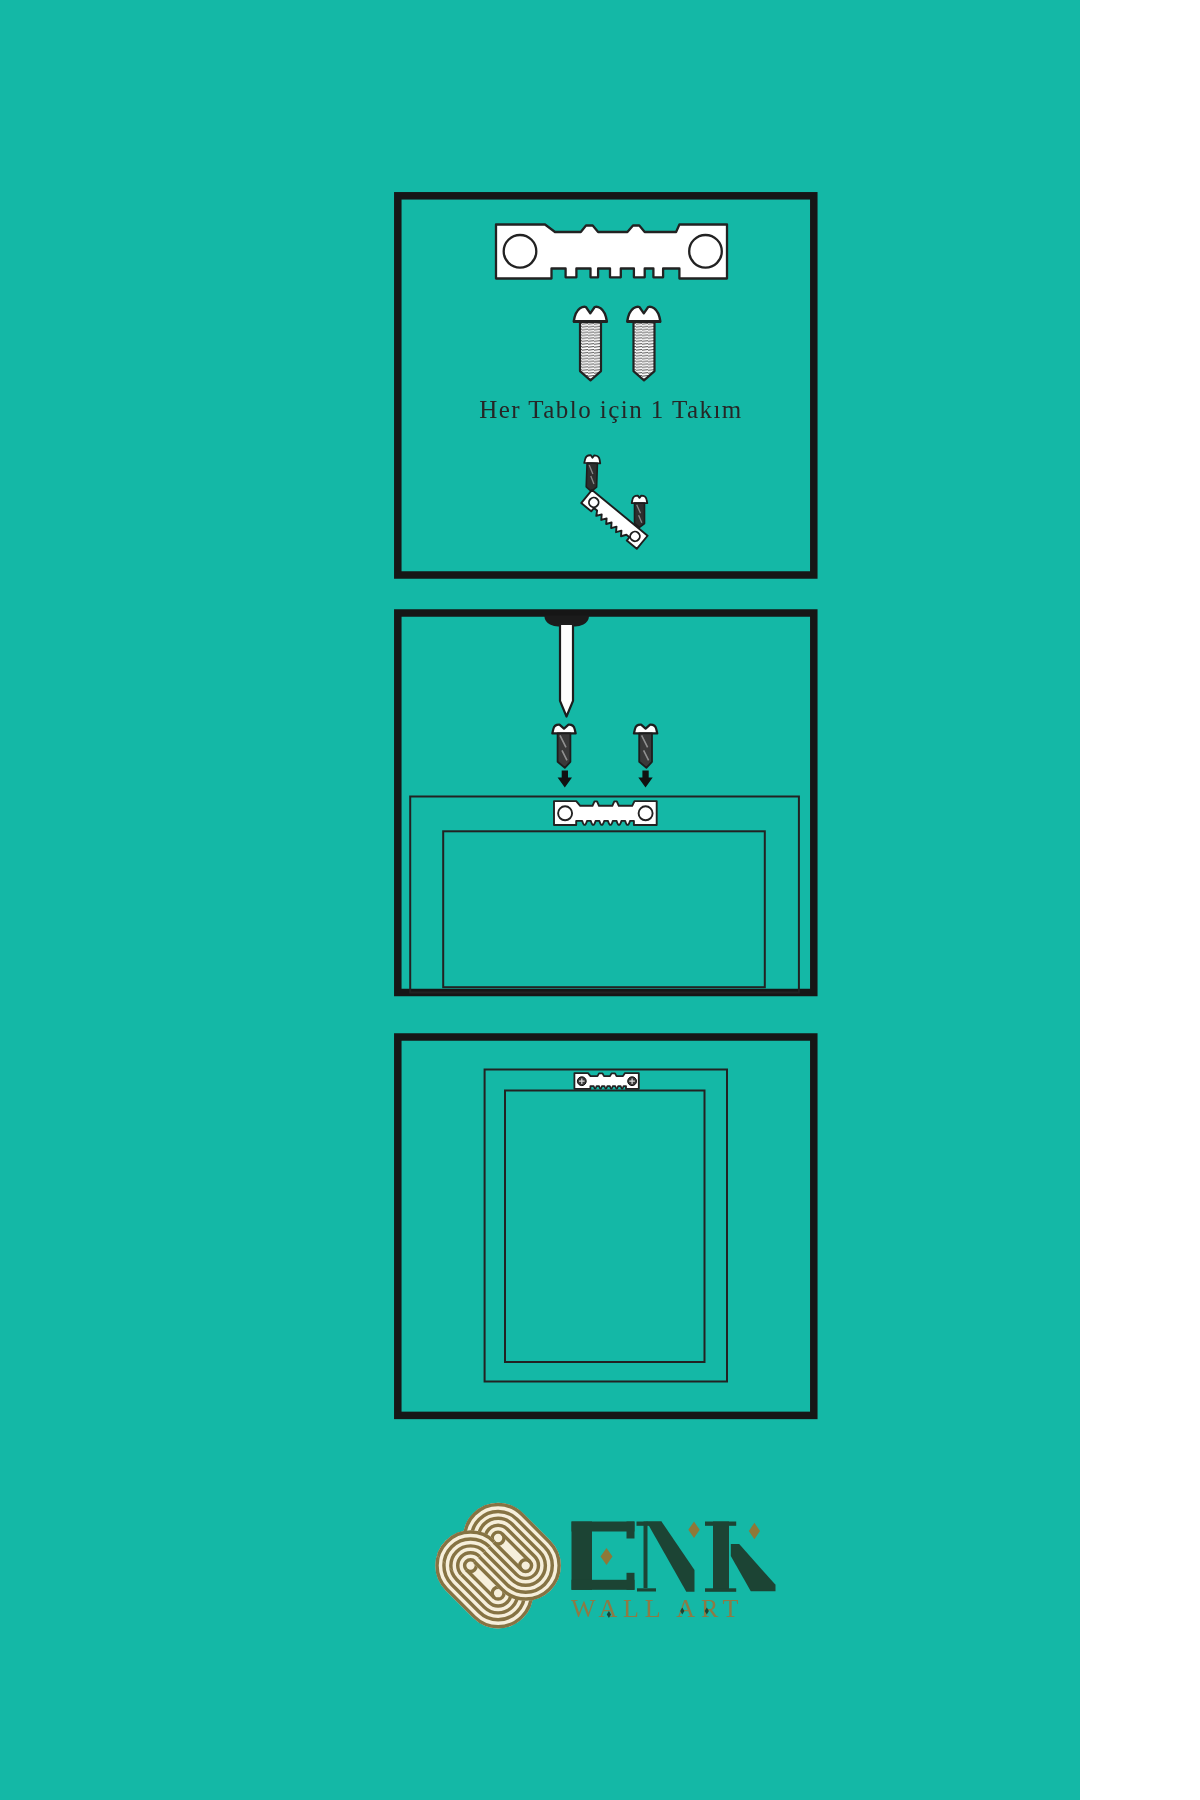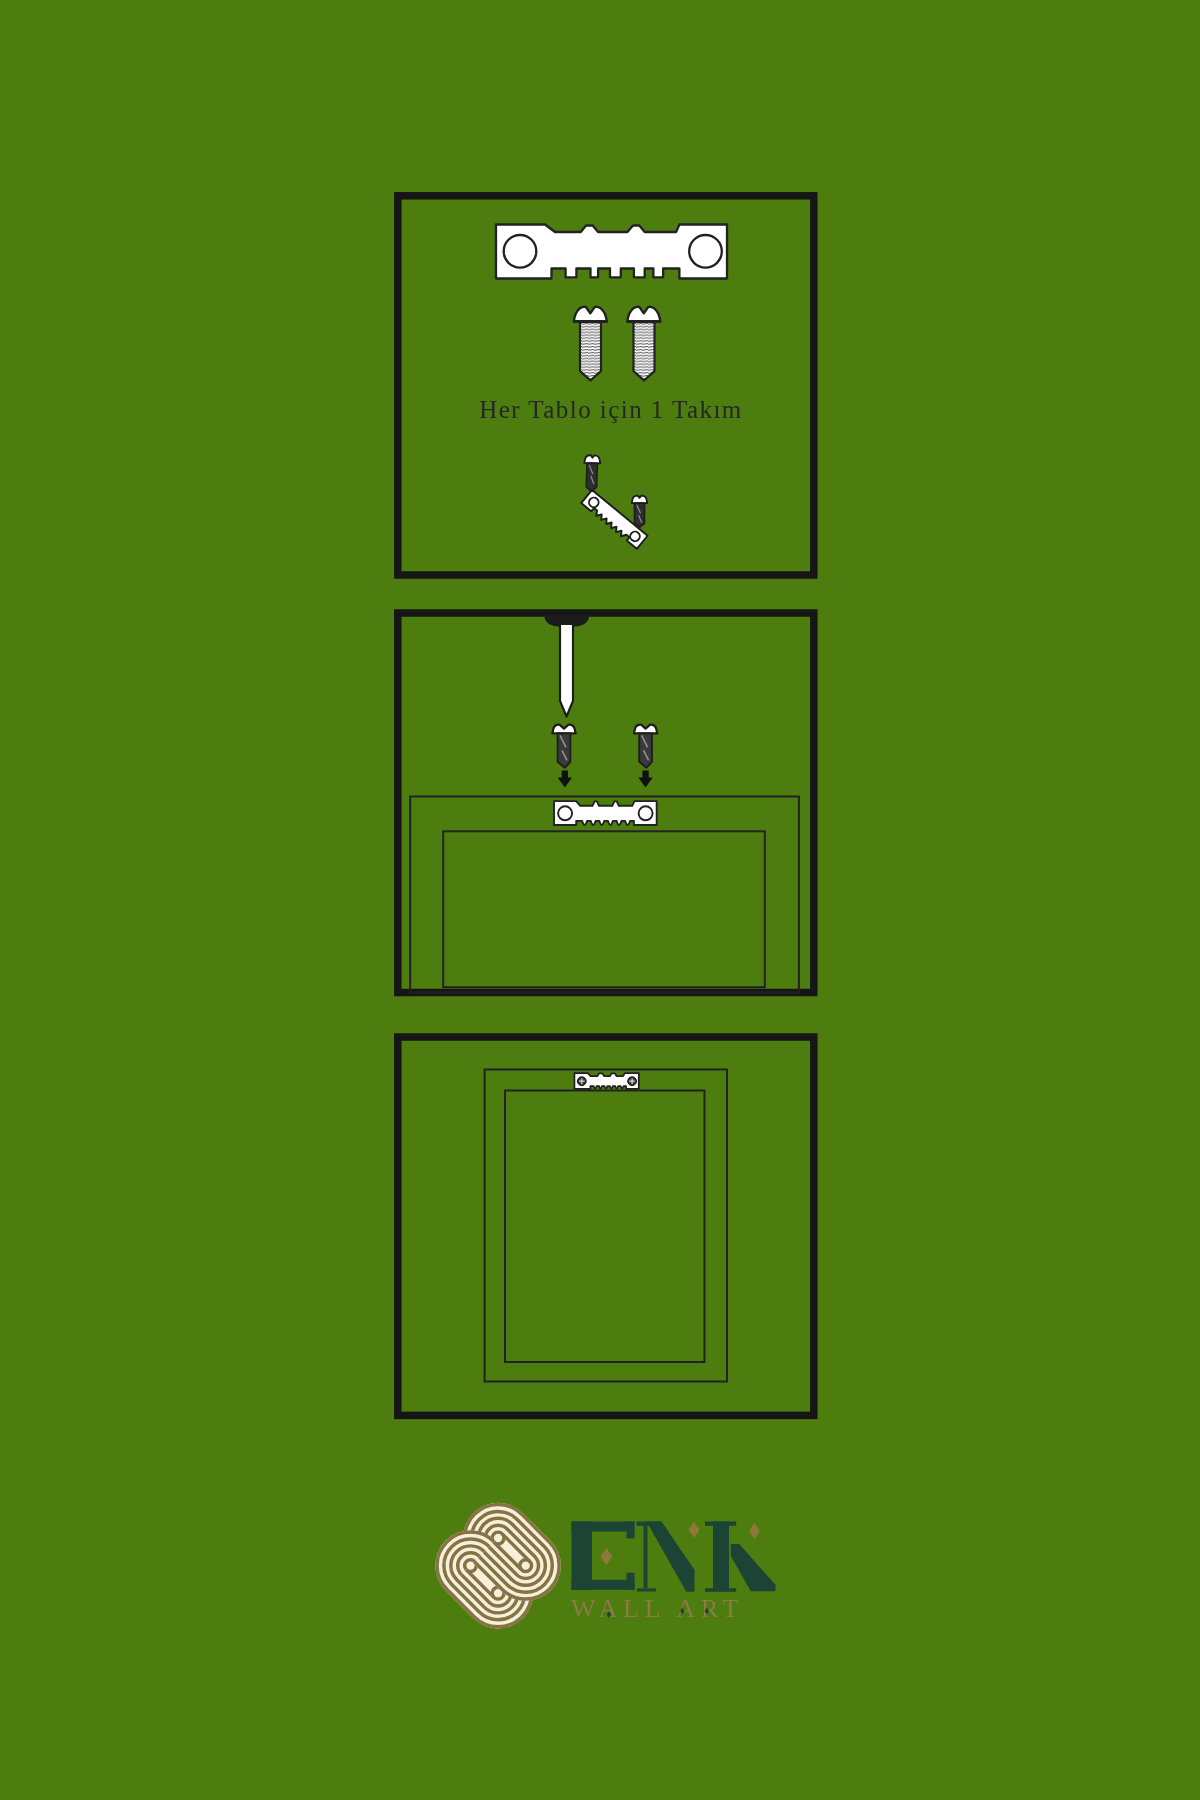--- a/index.html
+++ b/index.html
@@ -1,16 +1,16 @@
 <!DOCTYPE html>
 <html><head>
 <meta charset="utf-8">
 <style>
 html,body{margin:0;padding:0;background:#ffffff;}
-#page{position:relative;width:1200px;height:1800px;background:#4d7c0f;overflow:hidden;}
+#page{position:relative;width:1080px;height:1800px;background:#14b8a6;overflow:hidden;}
 text{font-family:"Liberation Serif",serif;}
 </style>
 </head>
 <body>
 <div id="page">
 <svg width="1200" height="1800" viewBox="0 0 1200 1800">
 <defs>
 <pattern id="thr" width="6" height="2.9" patternUnits="userSpaceOnUse">
 <rect width="6" height="2.9" fill="#ffffff"></rect>
 <path d="M0,2.2 L6,1.4" stroke="#4a4a4a" stroke-width="1.1" fill="none"></path>

